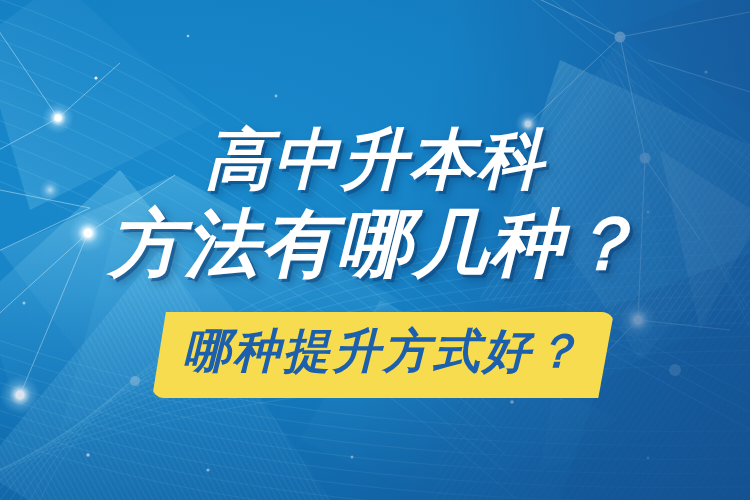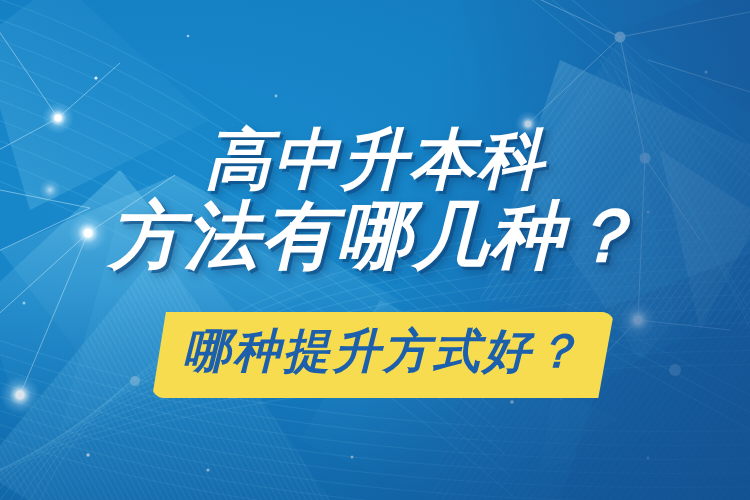--- a/index.html
+++ b/index.html
@@ -70,21 +70,21 @@
     font-weight: 700;
     letter-spacing: 2px;
     line-height: 1.02;
     white-space: nowrap;
     text-shadow:
        3px 3px 0 rgba(12, 66, 122, 0.55),
        5px 5px 9px rgba(9, 52, 98, 0.40);
   }
 
   #headline-line-1 { font-size: 66px; }
-  #headline-line-2 { font-size: 74px; margin-top: 5px; }
+  #headline-line-2 { font-size: 74px; margin-top: 13px; }
 
   
   #ribbon {
     position: absolute;
     left: 152px;
     top: 312px;
     width: 462px;
     height: 86px;
   }
 

